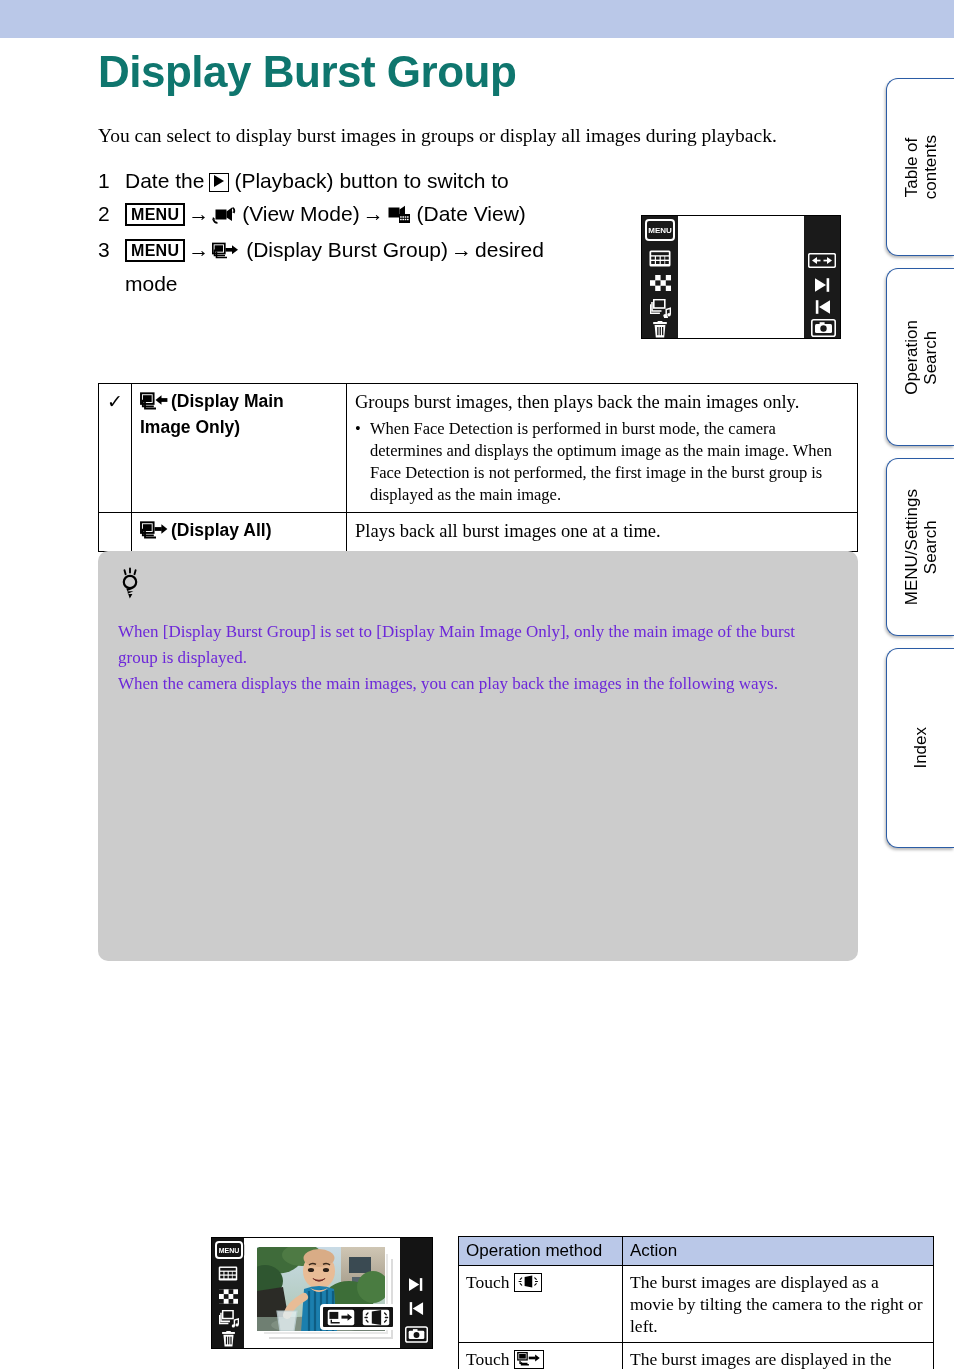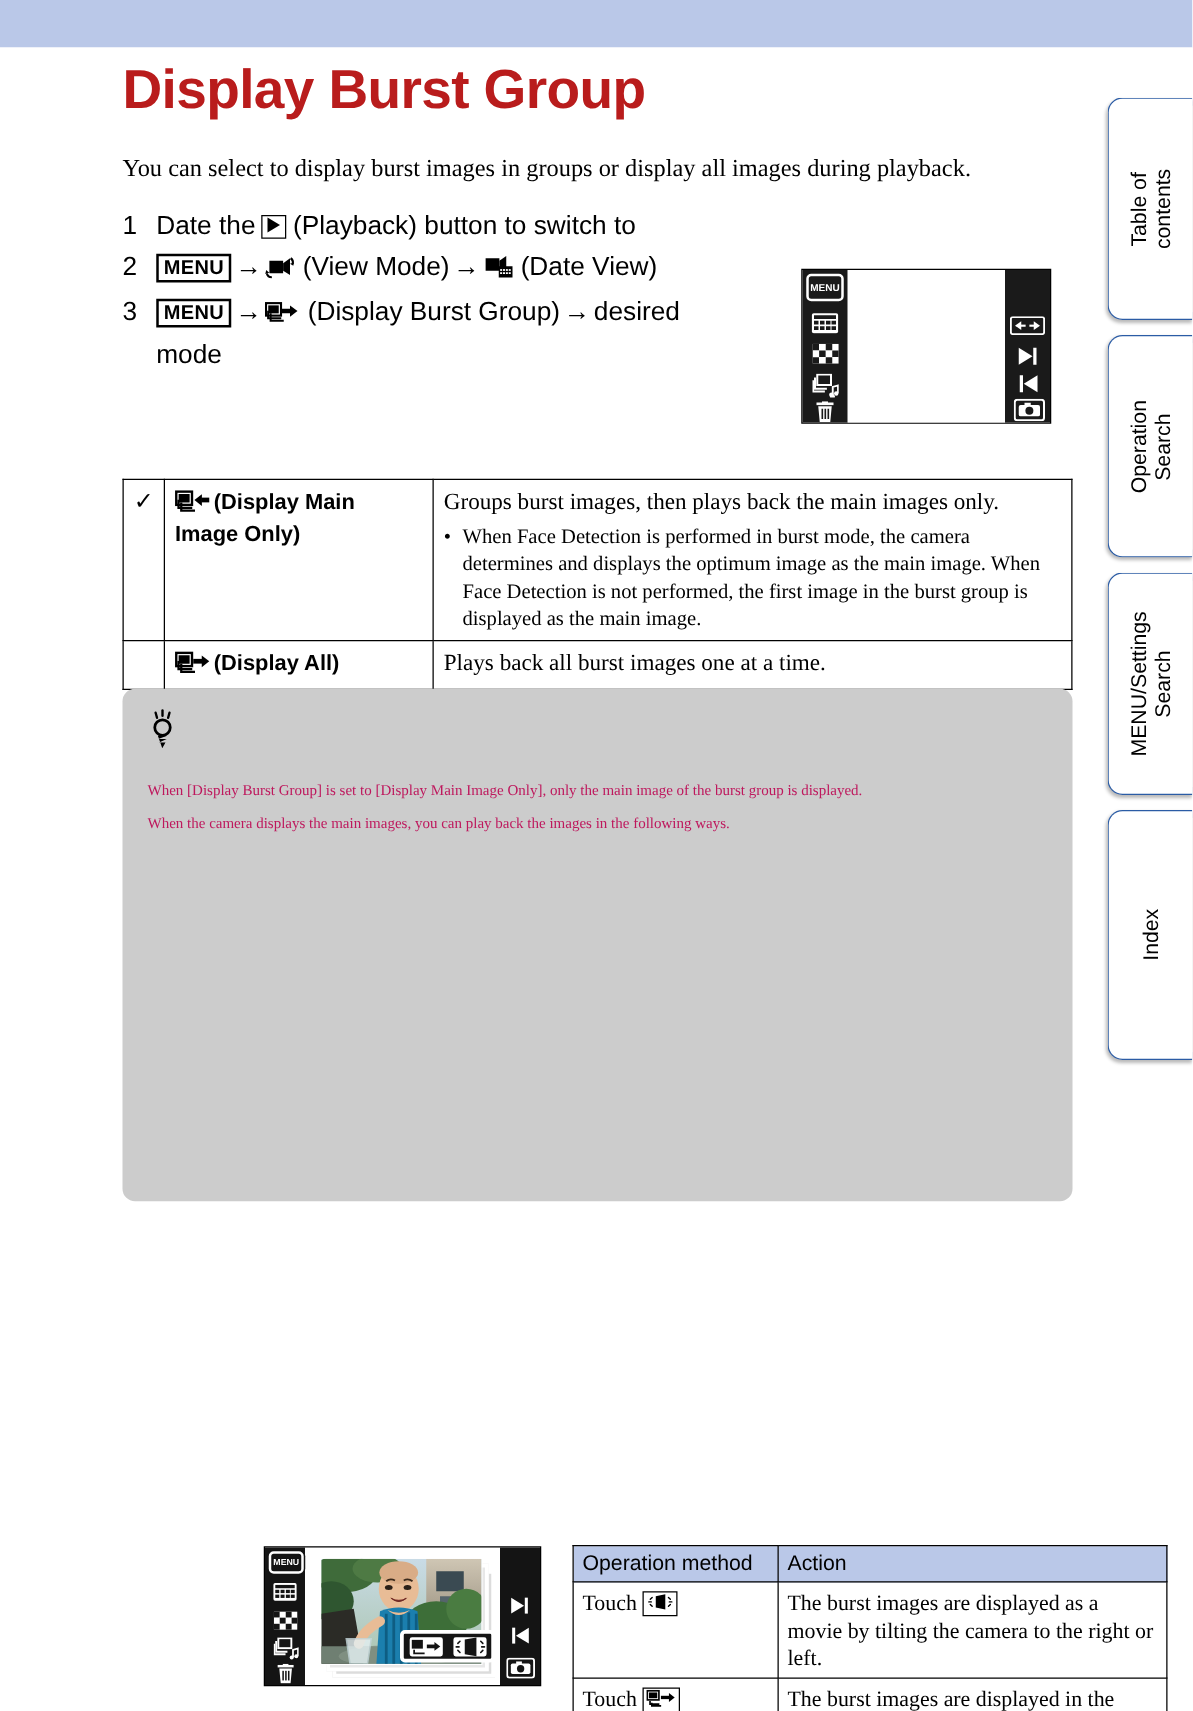--- a/index.html
+++ b/index.html
@@ -51,21 +51,21 @@
 
   
   .content { position:absolute; left:0; top:0; width:880px; }
 
   h1.title {
     position:absolute; left:98px; top:8px;
     margin:0;
     font-family:"Liberation Sans", sans-serif;
     font-weight:bold;
     font-size:44px; line-height:52px;
-    color:#b91c1c;
+    color:#0f766e;
     letter-spacing:-0.5px;
   }
 
   p.intro {
     position:absolute; left:98px; top:85px; width:740px;
     margin:0; font-size:19.5px; line-height:26px; color:#000;
   }
 
   
   .steps { position:absolute; left:98px; top:127px; width:530px; }
@@ -152,21 +152,21 @@
     background:#cccccc; border-radius:10px;
   }
   .tip-head {
     position:absolute; left:17px; top:16px;
     font-family:"Liberation Sans", sans-serif;
     font-size:30px; line-height:36px; color:#000;
     display:flex; align-items:center;
   }
   .tip-body {
     position:absolute; left:20px; top:68px; width:720px;
-    font-size:12px; line-height:26px; color:#be185d;
+    font-size:17px; line-height:26px; color:#6d28d9;
   }
 
   
   .cam2 {
     position:absolute; left:113px; top:686px;
     width:222px; height:112px;
     background:#ffffff; border:1.3px solid #000;
   }
   .cam2 .leftbar { position:absolute; left:0; top:0; width:32px; height:100%; background:#141414;}
   .cam2 .rightbar{ position:absolute; right:0; top:0; width:32px; height:100%; background:#141414;}

